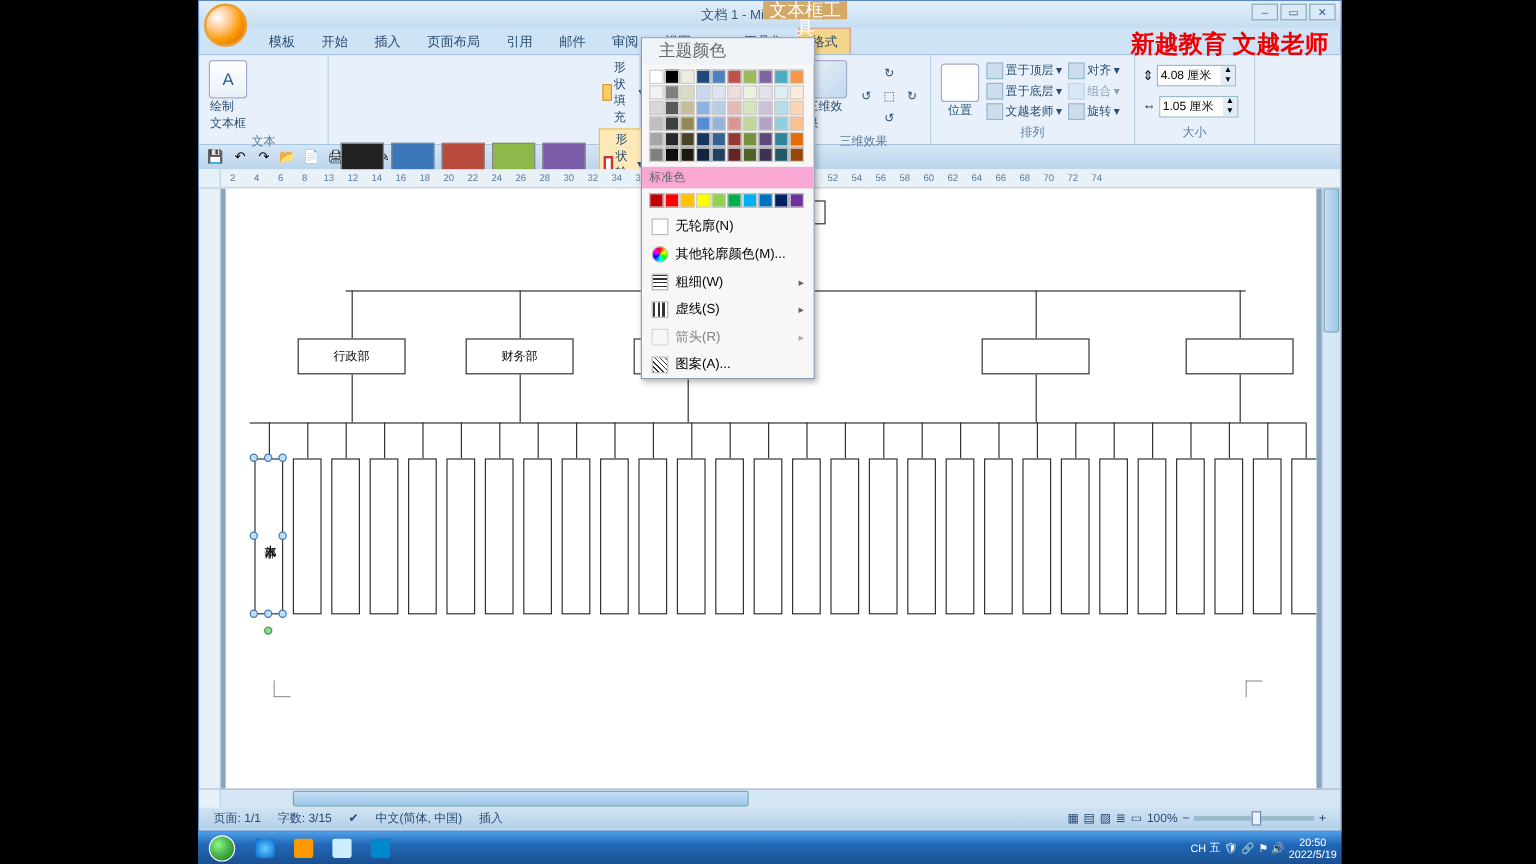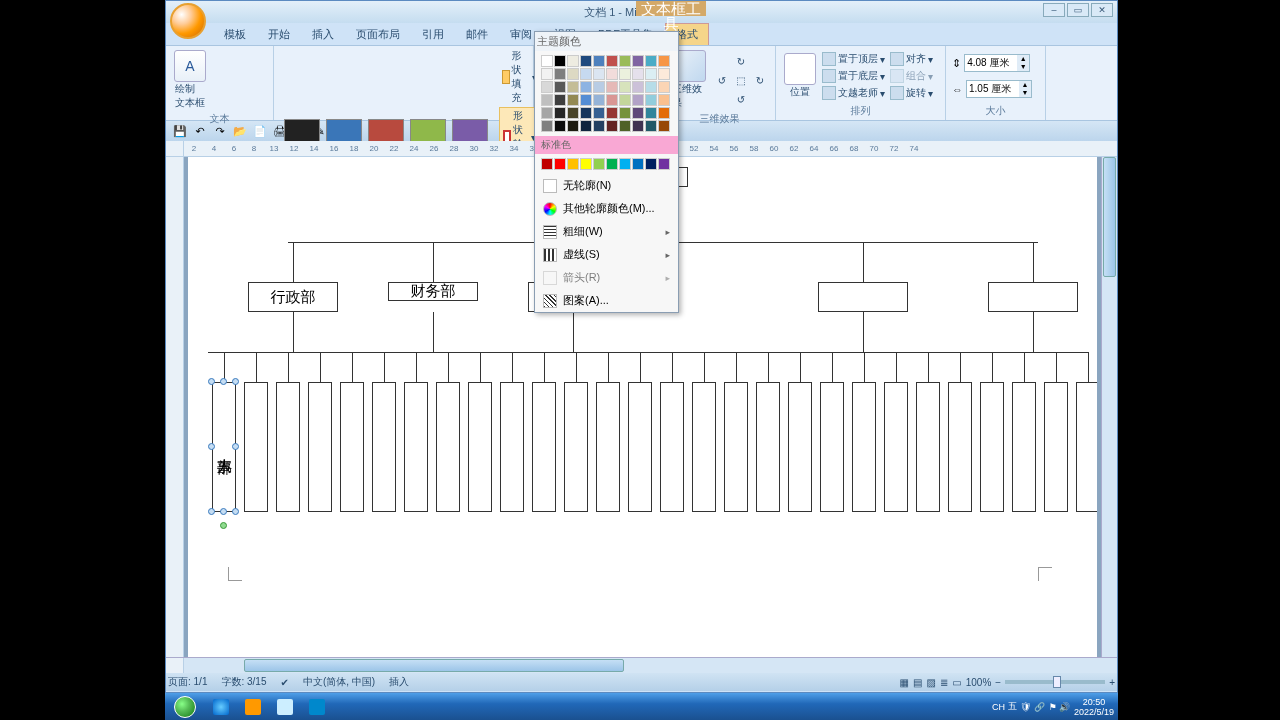--- a/index.html
+++ b/index.html
@@ -36,25 +36,25 @@
 .ruler-v{width:18px;background:#e9f1f8;border-right:1px solid #b8d0e6;}
 .ruler-h{flex:1;display:flex;align-items:center;overflow:hidden;}
 .ruler-h span{width:20px;text-align:center;flex-shrink:0;}
 .doc-area{display:flex;height:500px;background:#8aa5c0;}
 .page{background:#fff;flex:1;position:relative;margin:0 4px;overflow:hidden;}
 .scrollv{width:16px;background:#d5e6f5;border-left:1px solid #aac;position:relative;}
 .scrollv .thumb{position:absolute;top:0;left:1px;width:13px;height:120px;background:linear-gradient(90deg,#c5dff5,#9cc5e8);border:1px solid #7aa;border-radius:2px;}
 .scrollh{height:16px;background:#d5e6f5;border-top:1px solid #aac;display:flex;}
 .scrollh .track{flex:1;position:relative;}
 .scrollh .thumb{position:absolute;left:60px;top:1px;height:13px;width:380px;background:linear-gradient(#c5dff5,#9cc5e8);border:1px solid #7aa;border-radius:2px;}
-.statusbar{height:18px;background:linear-gradient(#d0e3f3,#b5d0e8);display:flex;align-items:center;font-size:10px;color:#2a4d6f;padding:0 2px;gap:14px;}
+.statusbar{height:18px;background:linear-gradient(#d0e3f3,#b5d0e8);display:flex;align-items:center;font-size:10px;color:#2a4d6f;padding:0 12px;gap:14px;}
 .statusbar .right{margin-left:auto;display:flex;align-items:center;gap:4px;}
 .zoom-slider{width:100px;height:4px;background:#9bc;position:relative;}
 .zoom-slider .knob{position:absolute;left:48px;top:-4px;width:8px;height:12px;background:#eef;border:1px solid #68a;}
-.org-box{position:absolute;border:1px solid #333;background:#fff;font-size:15px;display:flex;align-items:center;justify-content:center;}
+.org-box{position:absolute;border:1px solid #333;background:#fff;font-size:10px;display:flex;align-items:center;justify-content:center;}
 .org-line{position:absolute;background:#333;}
 .sel-handle{position:absolute;width:7px;height:7px;background:#c5ddf3;border:1px solid #3a7abd;border-radius:50%;z-index:2;}
 .taskbar{position:absolute;left:165px;bottom:0;width:953px;height:27px;background:linear-gradient(#4f9fe8,#2168b8 40%,#1a5090);display:flex;align-items:center;}
 .startbtn{width:40px;height:27px;display:flex;align-items:center;justify-content:center;}
 .start-orb{width:22px;height:22px;border-radius:50%;background:radial-gradient(circle at 35% 35%,#8f8,#5b5 40%,#171);border:1px solid #fff;}
 .tb-item{height:23px;padding:0 6px;margin:0 1px;display:flex;align-items:center;gap:3px;font-size:10px;color:#fff;cursor:pointer;border:1px solid transparent;}
 .tb-item.app-item{background:rgba(120,180,240,0.35);border:1px solid rgba(255,255,255,0.25);border-radius:2px;}
 .tb-icn{width:16px;height:16px;background:#fff;border-radius:2px;}
 .tb-right{margin-left:auto;display:flex;align-items:center;color:#fff;font-size:9px;padding-right:4px;text-align:center;gap:3px;}
 .spin{display:inline-flex;align-items:center;border:1px solid #9bc;background:#fff;height:18px;}
@@ -86,20 +86,21 @@
       <div class="tab">开始</div>
       <div class="tab">插入</div>
       <div class="tab">页面布局</div>
       <div class="tab">引用</div>
       <div class="tab">邮件</div>
       <div class="tab">审阅</div>
       <div class="tab">视图</div>
       <div class="tab">PDF工具集</div>
       <div class="tab active">格式</div>
     </div>
+  <div class="watermark">新越教育  文越老师</div>
 
   <div class="ribbon">
     <div class="group" style="width:108px">
       <div class="group-body">
         <div class="bigbtn">
           <span class="icn" style="background:linear-gradient(#fff,#e8f0f8);display:flex;align-items:center;justify-content:center;font-size:14px;color:#2a5a9a">A</span>
           <span style="white-space:pre">绘制
 文本框</span>
         </div>
       </div>
@@ -208,21 +209,21 @@
                 </div>
               </div>
             </div>
         </div>
       </div>
       <div class="group-label">大小</div>
     </div>
   </div>
 
   <div class="dropdown">
-    <div style="padding:2px 2px;font-size:11px;color:#666;background:#eef3f8">主题颜色</div>
+    <div style="padding:2px 14px;font-size:14px;color:#666;background:#eef3f8">主题颜色</div>
     <div class="color-grid" id="theme-grid">
         <div class="color-cell" style="background: rgb(255, 255, 255);"></div>
         <div class="color-cell" style="background: rgb(0, 0, 0);"></div>
         <div class="color-cell" style="background: rgb(238, 236, 225);"></div>
         <div class="color-cell" style="background: rgb(31, 73, 125);"></div>
         <div class="color-cell" style="background: rgb(79, 129, 189);"></div>
         <div class="color-cell" style="background: rgb(192, 80, 77);"></div>
         <div class="color-cell" style="background: rgb(155, 187, 89);"></div>
         <div class="color-cell" style="background: rgb(128, 100, 162);"></div>
         <div class="color-cell" style="background: rgb(75, 172, 198);"></div>
@@ -376,21 +377,21 @@
 
   <div class="doc-area">
     <div class="ruler-v" style="height:100%"></div>
     <div class="page" id="page">
         <div class="org-box" style="left: 400px; top: 10px; width: 100px; height: 20px;"></div>
         <div class="org-line" style="left: 100px; top: 85px; width: 750px; height: 1px;"></div>
         <div class="org-line" style="left: 475px; top: 30px; width: 1px; height: 55px;"></div>
         <div class="org-line" style="left: 105px; top: 85px; width: 1px; height: 40px;"></div>
         <div class="org-box" style="left: 60px; top: 125px; width: 90px; height: 30px;">行政部</div>
         <div class="org-line" style="left: 245px; top: 85px; width: 1px; height: 40px;"></div>
-        <div class="org-box" style="left: 200px; top: 125px; width: 90px; height: 19px;">财务部</div>
+        <div class="org-box" style="left: 200px; top: 125px; width: 90px; height: 30px;">财务部</div>
         <div class="org-line" style="left: 385px; top: 85px; width: 1px; height: 40px;"></div>
         <div class="org-box" style="left: 340px; top: 125px; width: 90px; height: 30px;"></div>
         <div class="org-line" style="left: 675px; top: 85px; width: 1px; height: 40px;"></div>
         <div class="org-box" style="left: 630px; top: 125px; width: 90px; height: 30px;"></div>
         <div class="org-line" style="left: 845px; top: 85px; width: 1px; height: 40px;"></div>
         <div class="org-box" style="left: 800px; top: 125px; width: 90px; height: 30px;"></div>
         <div class="org-line" style="left: 20px; top: 195px; width: 880px; height: 1px;"></div>
         <div class="org-line" style="left: 105px; top: 155px; width: 1px; height: 40px;"></div>
         <div class="org-line" style="left: 245px; top: 155px; width: 1px; height: 40px;"></div>
         <div class="org-line" style="left: 385px; top: 155px; width: 1px; height: 40px;"></div>

